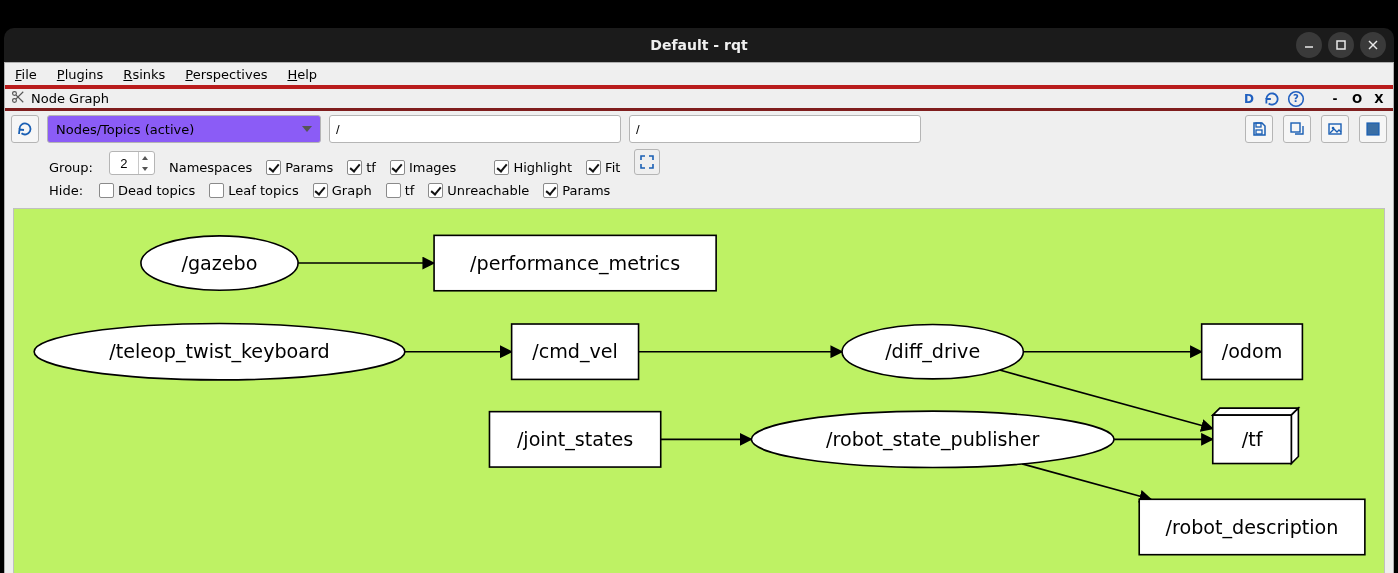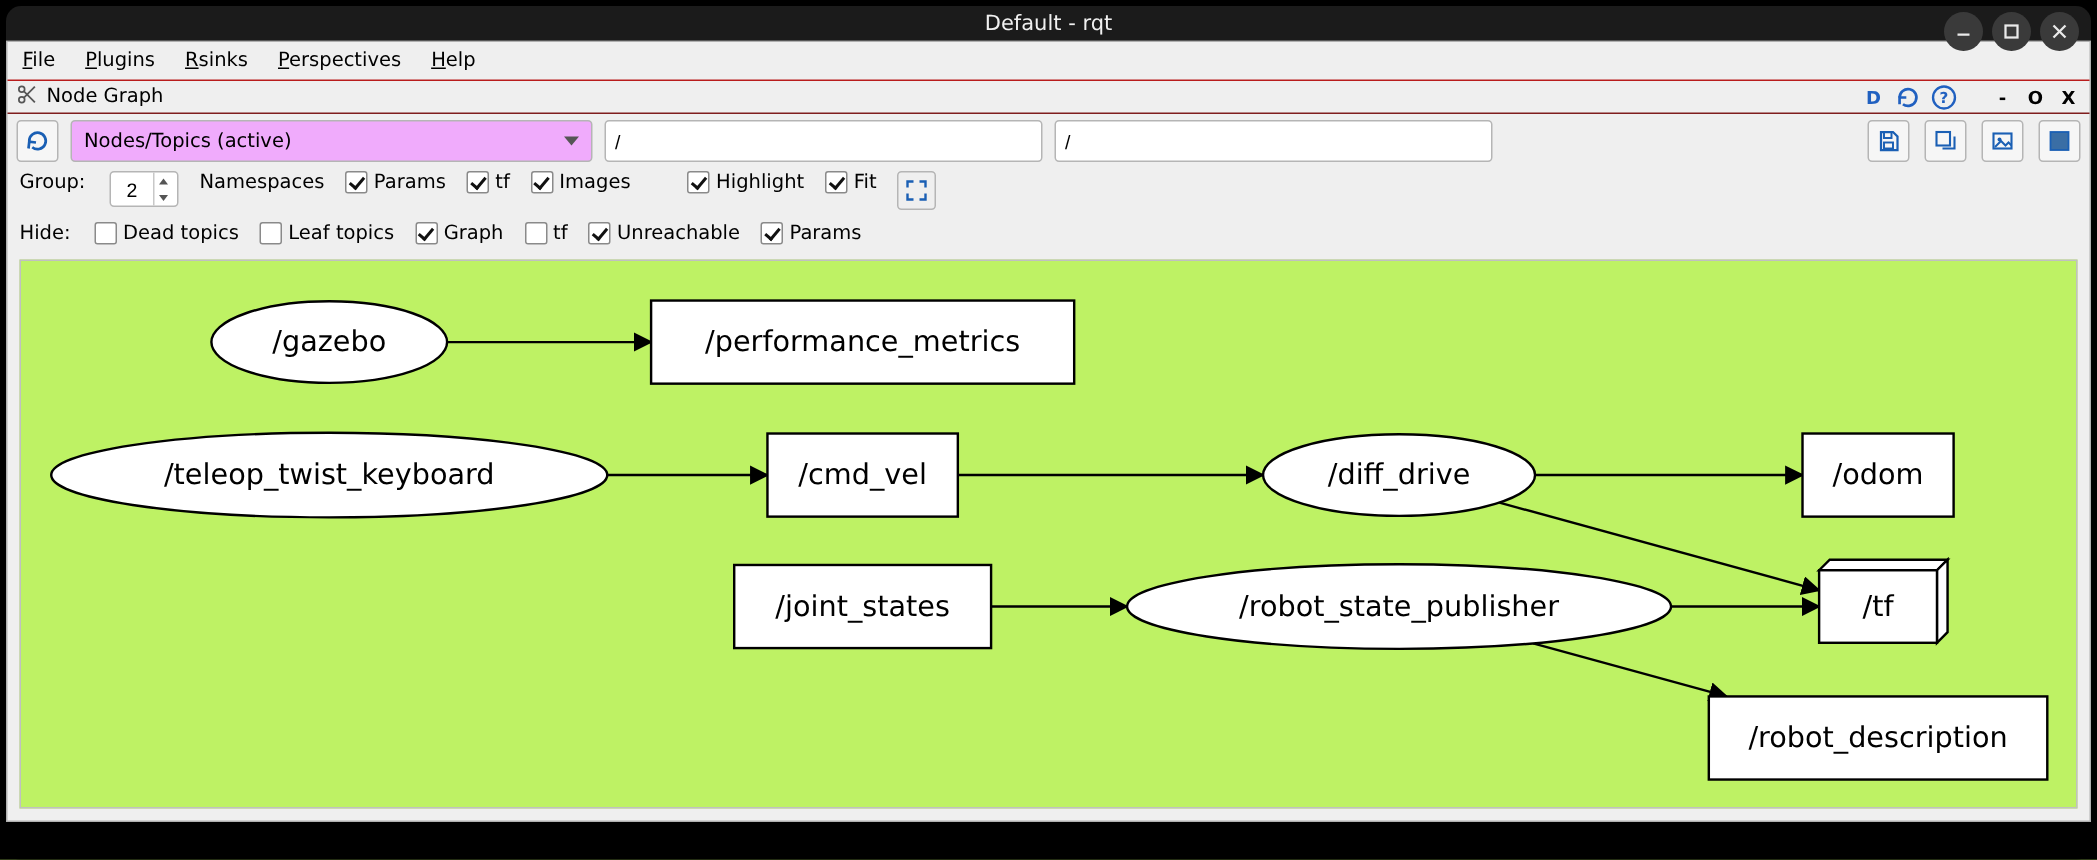--- a/index.html
+++ b/index.html
@@ -1,39 +1,39 @@
 <!DOCTYPE html>
 <html><head>
 <meta charset="utf-8">
 <style>
   * { box-sizing: border-box; margin: 0; padding: 0; }
   html, body { width: 1398px; height: 573px; font-family: "DejaVu Sans", "Liberation Sans", Arial, sans-serif; font-size: 13px; background: #000; }
   .outer-frame { width: 1398px; height: 573px; background: #000; padding: 4px 4px 14px 4px; border-radius: 14px; position: relative; }
-  .titlebar { height: 23px; background: #1b1b1b; border-top-left-radius: 10px; border-top-right-radius: 10px; display: flex; align-items: center; justify-content: center; color: #f0f0f0; font-size: 14px; font-weight: 400; position: relative; }
+  .titlebar { height: 34px; background: #1b1b1b; border-top-left-radius: 10px; border-top-right-radius: 10px; display: flex; align-items: center; justify-content: center; color: #f0f0f0; font-size: 14px; font-weight: 700; position: relative; margin-top: 24px; }
   .titlebar .win-controls { position: absolute; right: 8px; top: 4px; display: flex; gap: 6px; }
   .win-btn { width: 26px; height: 26px; border-radius: 50%; display: flex; align-items: center; justify-content: center; color: #eaeaea; cursor: pointer; }
   .win-btn.circle { background: #3a3a3a; }
   .win-btn svg { width: 12px; height: 12px; }
   .app-shell { background: #efefef; height: calc(573px - 4px - 14px - 34px); border: 1px solid #b0b0b0; display: flex; flex-direction: column; }
-  .menubar { height: 26px; display: flex; align-items: center; padding: 0 6px; gap: 12px; border-bottom: 1px solid #b91c1c; }
+  .menubar { height: 26px; display: flex; align-items: center; padding: 0 6px; gap: 12px; border-bottom: 4px solid #b91c1c; }
   .menubar .menu-item { cursor: pointer; padding: 2px 4px; }
   .menubar .menu-item .mn { text-decoration: underline; }
-  .plugin-header { height: 22px; display: flex; align-items: center; padding: 0 6px; gap: 6px; font-size: 13px; border-bottom: 1px solid #7f1d1d; }
+  .plugin-header { height: 22px; display: flex; align-items: center; padding: 0 6px; gap: 6px; font-size: 13px; border-bottom: 3px solid #7f1d1d; }
   .plugin-header .spacer { flex: 1 1 auto; }
   .hdr-btn { width: 18px; height: 18px; display: flex; align-items: center; justify-content: center; cursor: pointer; }
   .hdr-text-btn { width: 16px; height: 16px; display:flex; align-items:center; justify-content:center; cursor:pointer; font-weight:600; font-size:12px; }
   .toolbar-row { display: flex; align-items: center; padding: 4px 6px; gap: 8px; }
   .tb-btn { width: 28px; height: 28px; border: 1px solid #b5b5b5; border-radius: 3px; display: flex; align-items: center; justify-content: center; background: #f6f6f6; cursor: pointer; }
   .tb-btn svg { width: 16px; height: 16px; }
-  .dropdown { width: 348px; height: 28px; border: 1px solid #b5b5b5; border-radius: 3px; background: #f0abfc; display: flex; align-items: center; padding: 0 8px; cursor: pointer; justify-content: space-between; }
+  .dropdown { width: 274px; height: 28px; border: 1px solid #b5b5b5; border-radius: 3px; background: #8b5cf6; display: flex; align-items: center; padding: 0 8px; cursor: pointer; justify-content: space-between; }
   .dropdown .arrow { width: 0; height: 0; border-left: 5px solid transparent; border-right: 5px solid transparent; border-top: 6px solid #555; }
   .filter-input { flex: 0 0 292px; height: 28px; border: 1px solid #b5b5b5; border-radius: 3px; padding: 0 6px; background: #fff; font-size: 13px; }
   .tb-sep { flex: 1 1 auto; }
   .right-icons { display: flex; gap: 10px; }
-  .options-row { display: flex; align-items: flex-start; padding: 2px 8px 6px 8px; gap: 14px; font-size: 13px; }
+  .options-row { display: flex; align-items: flex-end; padding: 2px 8px 6px 8px; gap: 14px; font-size: 13px; margin-left: 36px; }
   .opt-label { margin-right: 2px; }
   .spinbox { width: 46px; height: 24px; border: 1px solid #b5b5b5; border-radius: 3px; display: flex; align-items: center; background: #fff; }
   .spinbox input { width: 28px; border: none; text-align: center; font-size: 13px; outline: none; background: transparent; }
   .spinbox .spin-arrows { width: 14px; display: flex; flex-direction: column; border-left: 1px solid #c8c8c8; }
   .spin-arrows div { height: 11px; display:flex; align-items:center; justify-content:center; cursor:pointer; }
   .spin-arrows .tri-up { width:0;height:0;border-left:3px solid transparent;border-right:3px solid transparent;border-bottom:4px solid #555; }
   .spin-arrows .tri-dn { width:0;height:0;border-left:3px solid transparent;border-right:3px solid transparent;border-top:4px solid #555; }
   .chk { display: flex; align-items: center; gap: 4px; cursor: pointer; }
   .chkbox { width: 15px; height: 15px; border: 1px solid #8a8a8a; border-radius: 2px; background: #fff; display: flex; align-items: center; justify-content: center; }
   .chkbox.checked::after { content: ""; width: 4px; height: 8px; border: solid #111; border-width: 0 2px 2px 0; transform: rotate(40deg); margin-bottom: 2px; }

